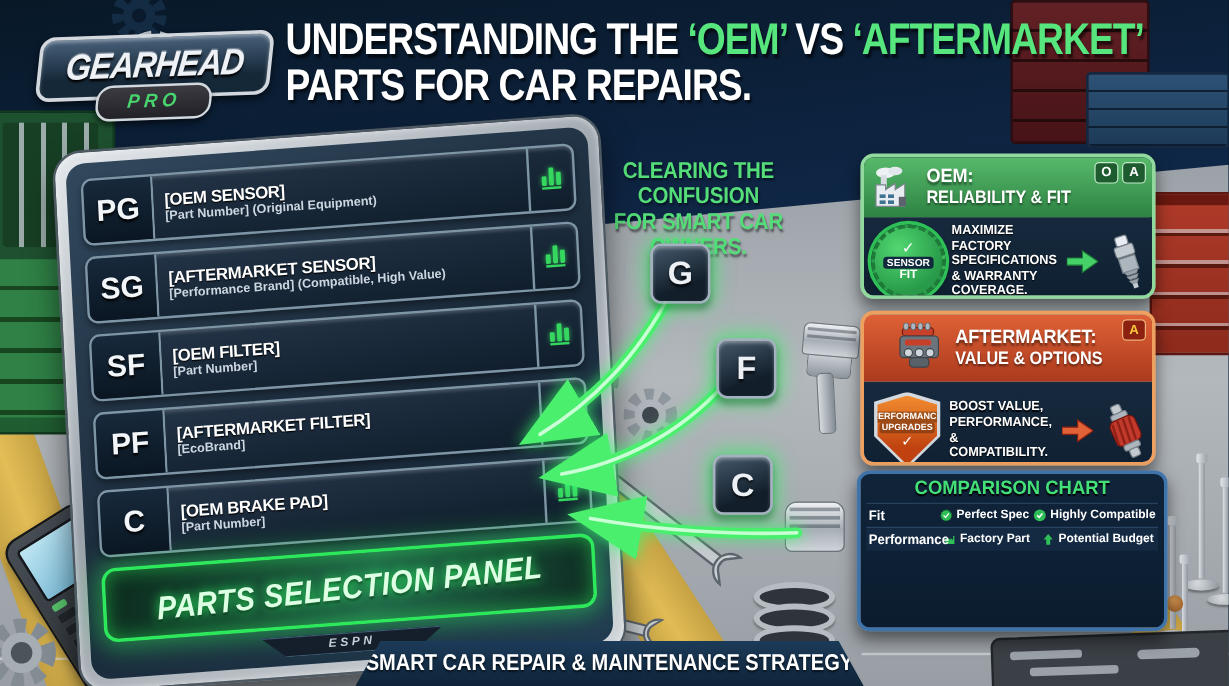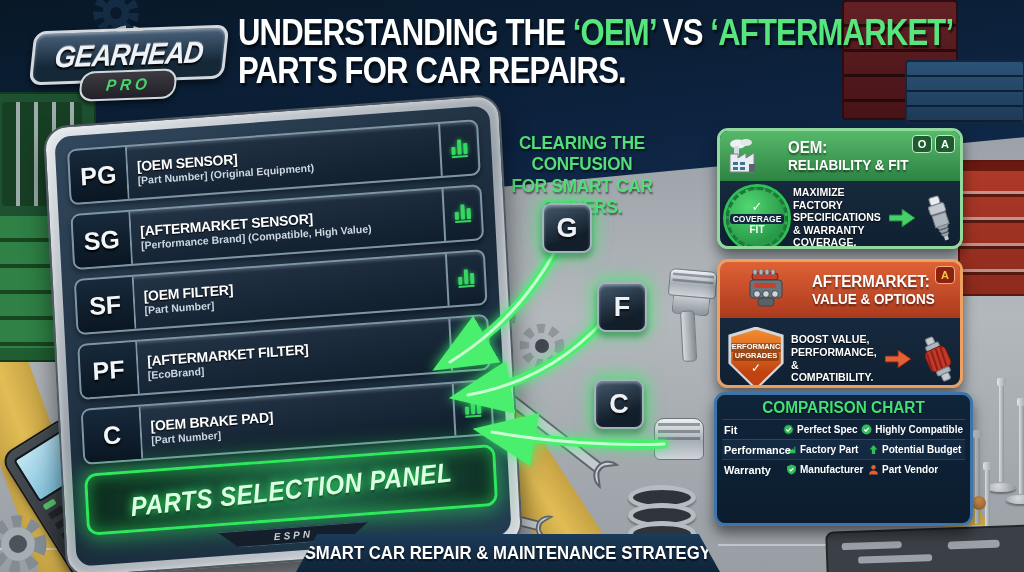--- a/index.html
+++ b/index.html
@@ -95,21 +95,21 @@
     clip-path:polygon(0 0,100% 0,86% 100%,14% 100%);display:flex;align-items:center;justify-content:center;
     color:#c6cfd7;font-size:10px;font-weight:bold;font-style:italic;letter-spacing:3px;}
   
   .card{position:absolute;left:717px;width:240px;border-radius:11px;overflow:hidden;z-index:6;
     box-shadow:0 7px 13px rgba(0,0,0,.5);}
   .card-oem{top:128px;height:115px;border:3px solid #92d99d;}
   .card-am{top:259px;height:123px;border:3px solid #eda05f;}
   .card-header{display:flex;align-items:center;gap:6px;padding:3px 6px;position:relative;}
   .card-oem .card-header{background:linear-gradient(180deg,#57b96a,#2d8343);height:44px;}
   .card-am .card-header{background:linear-gradient(180deg,#df6136,#ab3a1d);height:50px;padding-left:26px;}
-  .card-title{color:#fff;font-weight:bold;line-height:1.05;text-shadow:0 2px 2px rgba(0,0,0,.5);margin-left:16px;}
+  .card-title{color:#fff;font-weight:bold;line-height:1.05;text-shadow:0 2px 2px rgba(0,0,0,.5);}
   .card-title .t1{display:block;font-size:16px;transform:scaleX(.94);transform-origin:left;white-space:nowrap;}
   .card-title .t2{display:block;font-size:15px;transform:scaleX(.9);transform-origin:left;white-space:nowrap;}
   .corner{position:absolute;top:4px;right:5px;display:flex;gap:3px;}
   .corner b{width:18px;height:16px;border-radius:4px;display:flex;align-items:center;justify-content:center;font-size:11px;}
   .card-oem .corner b{background:#1e5c30;border:1px solid #c0ebc7;color:#fff;}
   .card-am .corner b{background:#8c2011;border:1px solid #f0b27b;color:#f6c83f;}
   .card-body{display:flex;align-items:center;gap:5px;padding:4px 6px;height:calc(100% - 50px);
     background:linear-gradient(180deg,#17293d,#0e1f30);}
   .seal{flex:none;width:56px;height:56px;border-radius:50%;
     background:radial-gradient(circle at 35% 30%,#52d871,#289a49 70%);
@@ -479,21 +479,21 @@
         <span class="t2">RELIABILITY &amp; FIT</span>
       </div>
       <div class="corner">
         <b>O</b>
         <b>A</b>
       </div>
     </div>
     <div class="card-body">
       <div class="seal">
         <span class="chk">✓</span>
-        <span class="t1">COVERAGE</span>
+        <span class="t1">SENSOR</span>
         <span class="t2">FIT</span>
       </div>
       <div class="body-text">MAXIMIZE FACTORY SPECIFICATIONS &amp; WARRANTY COVERAGE.</div>
       <svg class="go-arrow" width="26" height="20" viewBox="0 0 26 20">
           <path d="M0 7 h13 v-6 l13 9 -13 9 v-6 H0 z" fill="#46d168" stroke="#1d7a37" stroke-width="1"></path>
         </svg>
       <svg class="part-pic" width="40" height="48" viewBox="0 0 40 48" style="transform:rotate(-18deg);">
         <rect x="15" y="2" width="10" height="8" rx="2" fill="#e8edf1" stroke="#79838b"></rect>
         <rect x="12" y="10" width="16" height="9" rx="2" fill="#c3cad0" stroke="#79838b"></rect>
         <rect x="13" y="20" width="14" height="12" fill="#aeb6bd" stroke="#79838b"></rect>
@@ -586,40 +586,19 @@
         </span>
       <span class="c-am">
           <span class="micon">
             <svg width="11" height="11" viewBox="0 0 20 20">
               <path d="M10 2 l7 8 h-4 v8 h-6 v-8 H3 z" fill="#2fbf57"></path>
             </svg>
           </span>
           <span>Potential Budget</span>
         </span>
     </div>
-    <div class="crow">
-      <span class="c-crit">Warranty</span>
-      <span class="c-oem">
-          <span class="micon">
-            <svg width="11" height="11" viewBox="0 0 20 20">
-              <path d="M10 1 l8 3 v6 c0 5 -4 8 -8 9 c-4 -1 -8 -4 -8 -9 V4 z" fill="#2fbf57"></path>
-              <path d="M6.5 10 l2.5 2.5 4.5 -5" stroke="#fff" stroke-width="2" fill="none"></path>
-            </svg>
-          </span>
-          <span>Manufacturer</span>
-        </span>
-      <span class="c-am">
-          <span class="micon">
-            <svg width="11" height="11" viewBox="0 0 20 20">
-              <circle cx="10" cy="6" r="4" fill="#e2602f"></circle>
-              <path d="M2 19 c0 -5 4 -7 8 -7 s8 2 8 7 z" fill="#e2602f"></path>
-            </svg>
-          </span>
-          <span>Part Vendor</span>
-        </span>
-    </div>
   </div>
 
   <div class="banner">
     <span>SMART CAR REPAIR &amp; MAINTENANCE STRATEGY</span>
   </div>
 
 </div>
 
 </body></html>

